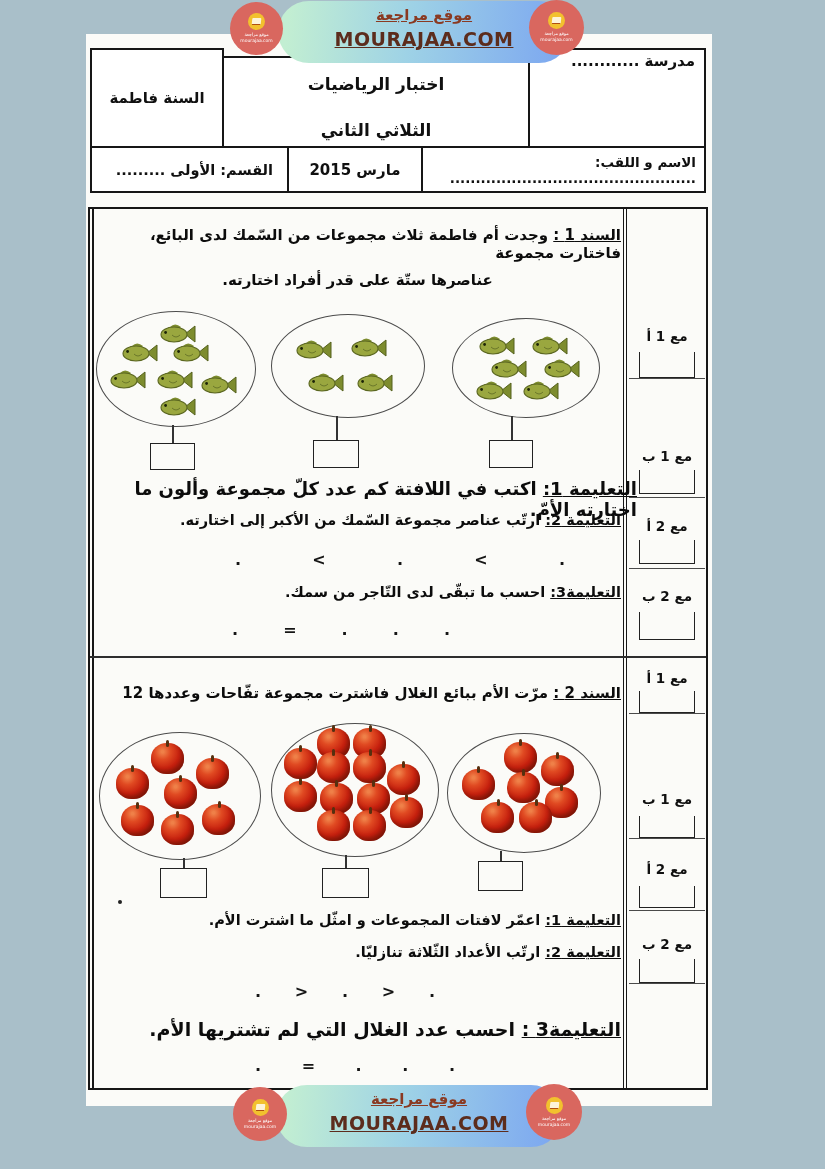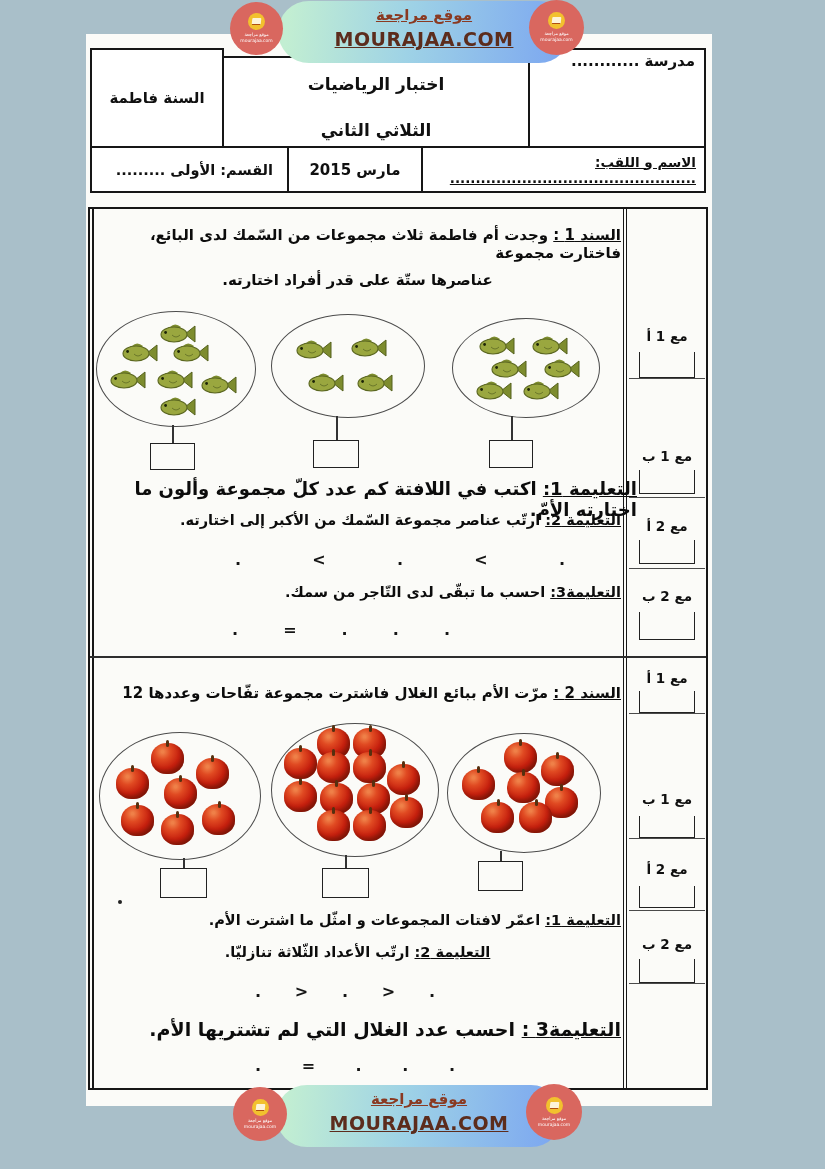--- a/index.html
+++ b/index.html
@@ -9,21 +9,21 @@
     font-family:"DejaVu Sans",sans-serif;
     color:#101010;
   }
   .paper{position:absolute;left:86px;top:34px;width:626px;height:1072px;background:#fbfbf8;}
 
   
   .hcell{position:absolute;background:#fff;border:2.5px solid #161616;box-sizing:border-box;}
   .cell-school{left:528px;top:48px;width:178px;height:100px;}
   .cell-subject{left:222px;top:56px;width:308px;height:100px;text-align:center;}
   .cell-year{left:90px;top:48px;width:134px;height:100px;display:flex;align-items:center;justify-content:center;}
-  .cell-name{left:421px;top:146px;width:285px;height:47px;display:flex;align-items:center;text-decoration:underline;}
+  .cell-name{left:421px;top:146px;width:285px;height:47px;display:flex;align-items:center;}
   .cell-date{left:287px;top:146px;width:136px;height:47px;display:flex;align-items:center;justify-content:center;}
   .cell-class{left:90px;top:146px;width:199px;height:47px;display:flex;align-items:center;}
   .ar{direction:rtl;}
   .b15{font-weight:bold;font-size:15px;}
   .b14{font-weight:bold;font-size:14.5px;}
   .b17{font-weight:bold;font-size:17px;}
   .cell-school .txt{padding:2px 9px 0 0;text-align:right;}
   .subject-line1{position:absolute;left:0;top:16px;width:100%;}
   .subject-line2{position:absolute;left:0;top:62px;width:100%;}
   .cell-name .txt{padding-right:8px;width:100%;text-align:right;font-size:13.5px;font-weight:bold;}
@@ -317,21 +317,21 @@
   <div class="stem" style="left:410px;top:642px;height:10px;"></div>
   <div class="abox" style="left:70px;top:659px;width:47px;height:30px;"></div>
   <div class="abox" style="left:232px;top:659px;width:47px;height:30px;"></div>
   <div class="abox" style="left:388px;top:652px;width:45px;height:30px;"></div>
   <div class="stray-dot" style="left:28px;top:691px;"></div>
 
   <div class="stmt" style="left:4px;top:703px;width:527px;font-size:14.5px;">
     <span class="u">التعليمة 1:</span>
     <span>اعمّر لافتات المجموعات و امثّل ما اشترت الأم.</span>
   </div>
-  <div class="stmt" style="left:4px;top:735px;width:527px;font-size:14.5px;text-align:center;">
+  <div class="stmt" style="left:4px;top:735px;width:527px;font-size:14.5px;">
     <span class="u">التعليمة 2:</span>
     <span>ارتّب الأعداد الثّلاثة تنازليّا.</span>
   </div>
   <div class="symrow" style="left:165px;top:775px;width:180px;">
       <span class="sym">.</span>
       <span class="sym">&gt;</span>
       <span class="sym">.</span>
       <span class="sym">&gt;</span>
       <span class="sym">.</span>
     </div>

